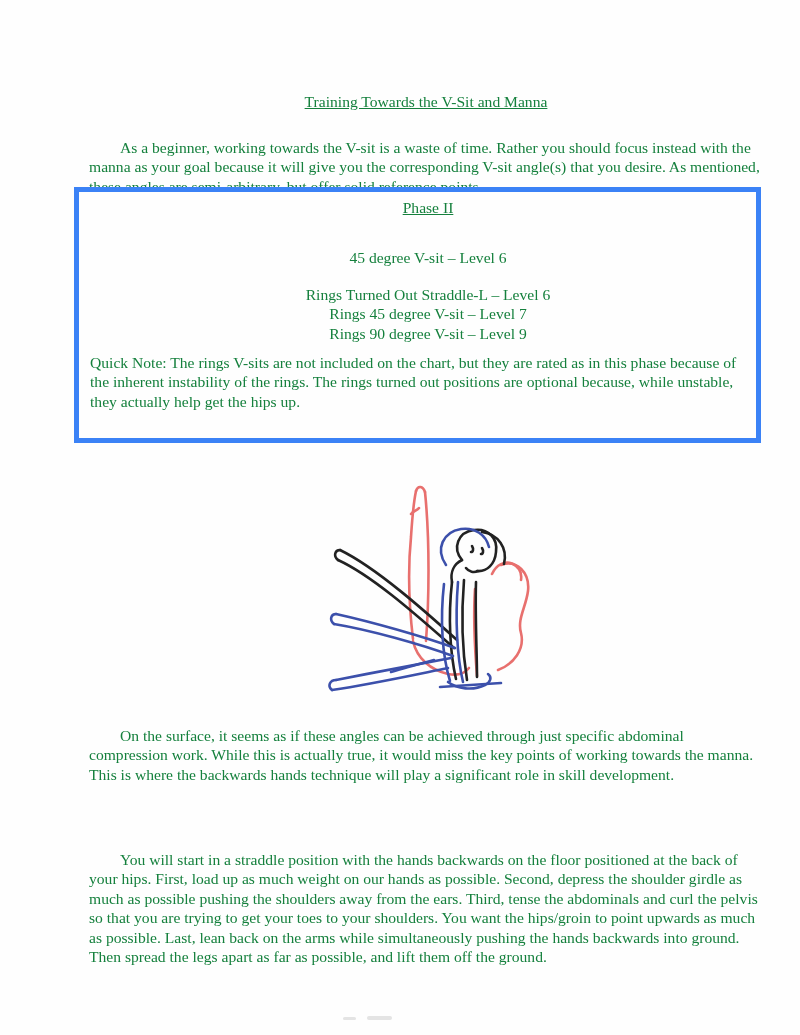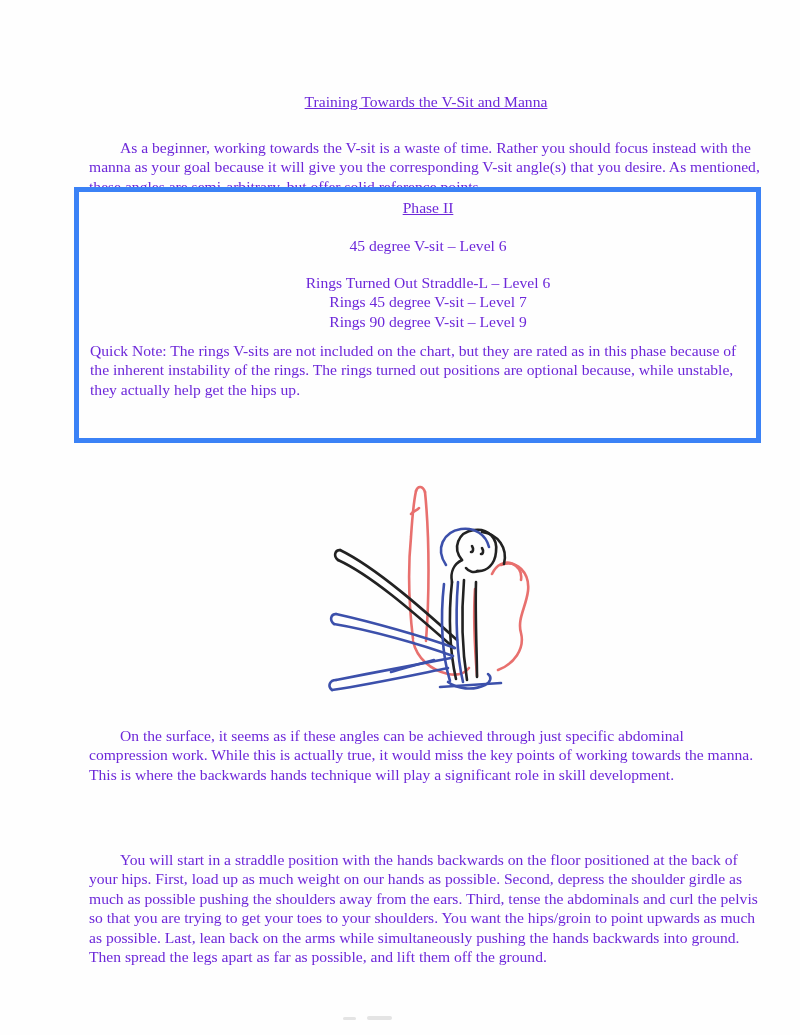--- a/index.html
+++ b/index.html
@@ -2,21 +2,21 @@
 <html><head>
 <meta charset="utf-8">
 <style>
   html, body { margin: 0; padding: 0; background: #ffffff; }
   .page {
     position: relative;
     width: 800px;
     height: 1035px;
     background: #fefefe;
     font-family: "Liberation Serif", serif;
-    color: #6d28d9;
+    color: #15803d;
     overflow: hidden;
   }
   .txt { font-size: 15.6px; line-height: 19.4px; }
   .abs { position: absolute; }
   .doc-title {
     left: 89px; top: 92px; width: 674px;
     text-align: center;
     text-decoration: underline;
   }
   .para { left: 89px; width: 674px; text-align: left; }
@@ -32,21 +32,21 @@
     background: #fefefe;
   }
   .box-centered {
     text-align: center;
     padding-left: 21px;
   }
   .phase-heading {
     margin-top: 6px;
     text-decoration: underline;
   }
-  .levels-group-1 { margin-top: 19px; }
+  .levels-group-1 { margin-top: 31px; }
   .levels-group-2 { margin-top: 17px; }
   .quick-note {
     margin-top: 10px;
     text-align: left;
     padding-left: 11px;
     padding-right: 18px;
   }
   .figure-wrap { left: 305px; top: 477px; width: 250px; height: 220px; }
   .sketch { fill: none; stroke-width: 2.6; stroke-linecap: round; stroke-linejoin: round; }
   .footer-mark {

